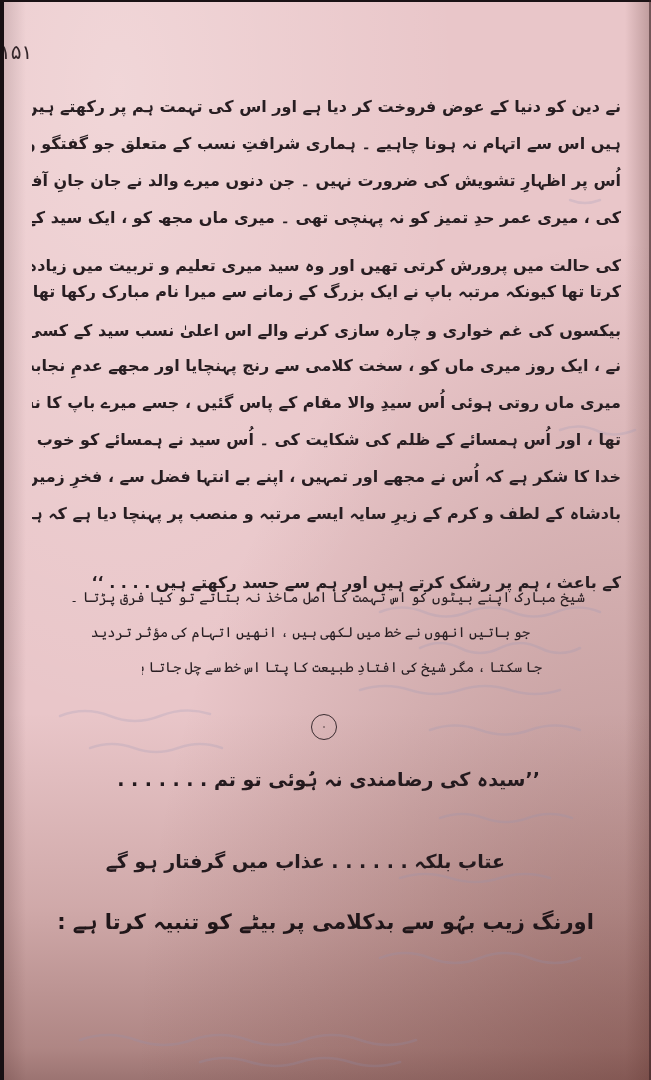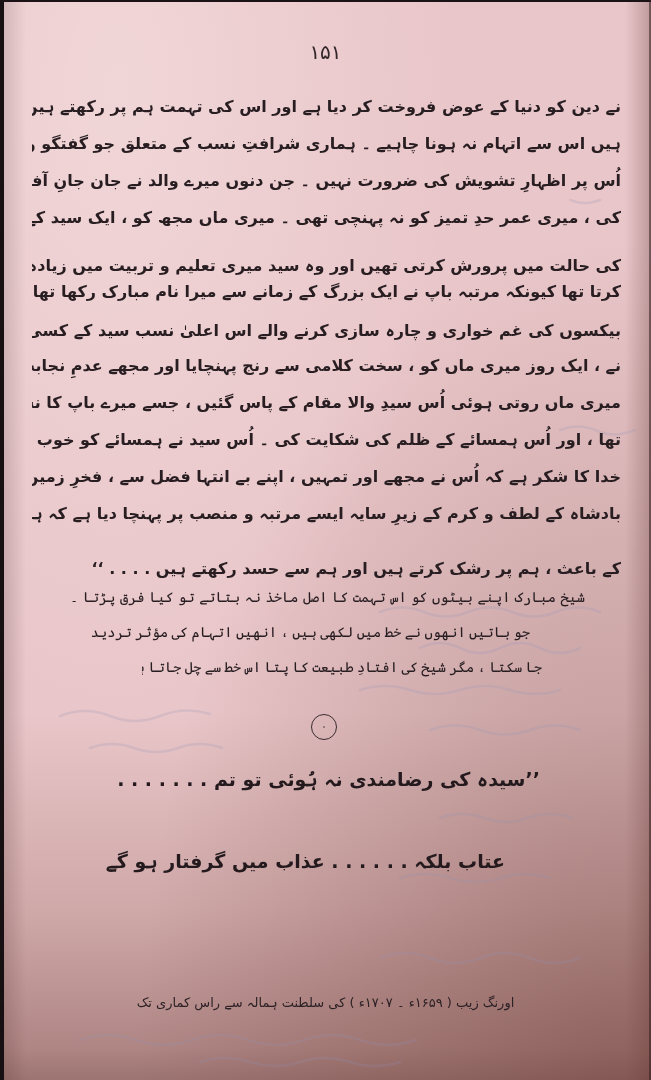--- a/index.html
+++ b/index.html
@@ -21,21 +21,21 @@
     overflow: hidden;
   }
   .edge-left  { position:absolute; left:0; top:0; width:4px; height:1080px; background:#171013; z-index:3; }
   .edge-top   { position:absolute; left:0; top:0; width:651px; height:2px; background:#1a1215; z-index:3; }
   .edge-right { position:absolute; right:0; top:0; width:2px; height:1080px; background:rgba(52,30,33,0.55); z-index:3; }
 
   .ink { color:#281e22; direction:rtl; unicode-bidi:plaintext; z-index:2; position:absolute; }
 
   .page-number {
     top:40px; left:0; width:651px;
-    text-align:center; font-size:20px; letter-spacing:2px;
+    font-size:20px; letter-spacing:2px;
     color:#34272b;
   }
   .mainline {
     left:32px; width:589px; height:37px; line-height:37px;
     font-size:16px;
     text-align:justify; text-align-last:justify;
     white-space:nowrap; overflow:hidden;font-weight:bold;
   }
   .commline {
     left:32px; width:589px; height:35px; line-height:35px;
@@ -111,30 +111,30 @@
     <div class="ink mainline" style="top:162px">اُس پر اظہارِ تشویش کی ضرورت نہیں ۔ جن دنوں میرے والد نے جان جانِ آفریں کے سپرد</div>
     <div class="ink mainline" style="top:199px">کی ، میری عمر حدِ تمیز کو نہ پہنچی تھی ۔ میری ماں مجھ کو ، ایک سید کے زیرِ سایہ ، انتہائی عزت</div>
     <div class="ink mainline" style="top:247px">کی حالت میں پرورش کرتی تھیں اور وہ سید میری تعلیم و تربیت میں زیادہ سے زیادہ کوشش</div>
     <div class="ink mainline" style="top:273px">کرتا تھا کیونکہ مرتبہ باپ نے ایک بزرگ کے زمانے سے میرا نام مبارک رکھا تھا ۔ ہم</div>
     <div class="ink mainline" style="top:312px">بیکسوں کی غم خواری و چارہ سازی کرنے والے اس اعلیٰ نسب سید کے کسی حاسد ہمسائے</div>
     <div class="ink mainline" style="top:347px">نے ، ایک روز میری ماں کو ، سخت کلامی سے رنج پہنچایا اور مجھے عدمِ نجابت کا طعنہ دیا ۔</div>
     <div class="ink mainline" style="top:384px">میری ماں روتی ہوئی اُس سیدِ والا مقام کے پاس گئیں ، جسے میرے باپ کا نسب و حسب معلوم</div>
     <div class="ink mainline" style="top:421px">تھا ، اور اُس ہمسائے کے ظلم کی شکایت کی ۔ اُس سید نے ہمسائے کو خوب ڈانٹ ڈپٹ کی ۔</div>
     <div class="ink mainline" style="top:458px">خدا کا شکر ہے کہ اُس نے مجھے اور تمہیں ، اپنے بے انتہا فضل سے ، فخرِ زمین و زمن ، عادل ، باذل</div>
     <div class="ink mainline" style="top:495px">بادشاہ کے لطف و کرم کے زیرِ سایہ ایسے مرتبہ و منصب پر پہنچا دیا ہے کہ ہم عصر علما ، رقابت</div>
-    <div class="ink mainline" style="top:550px; text-align:left; text-align-last:center; padding-left:120px; width:469px;">کے باعث ، ہم پر رشک کرتے ہیں اور ہم سے حسد رکھتے ہیں . . . . ‘‘</div>
+    <div class="ink mainline" style="top:564px; text-align:left; text-align-last:center; padding-left:120px; width:469px;">کے باعث ، ہم پر رشک کرتے ہیں اور ہم سے حسد رکھتے ہیں . . . . ‘‘</div>
   </div>
 
   <div>
     <div class="ink commline comm-justify" style="top:580px; left:70px; width:515px;">شیخ مبارک اپنے بیٹوں کو اس تہمت کا اصل ماخذ نہ بتاتے تو کیا فرق پڑتا ۔</div>
     <div class="ink commline comm-center" style="top:615px; left:90px; width:440px;">جو باتیں انھوں نے خط میں لکھی ہیں ، انھیں اتہام کی مؤثر تردید تو نہیں کہا</div>
     <div class="ink commline comm-center" style="top:650px; left:142px; width:400px;">جا سکتا ، مگر شیخ کی افتادِ طبیعت کا پتا اس خط سے چل جاتا ہے ۔</div>
   </div>
 
   <div class="circle-orn"></div>
 
   <div class="ink verse1">’’سیدہ کی رضامندی نہ ہُوئی تو تم . . . . . . . .</div>
   <div class="ink verse2">عتاب بلکہ . . . . . . عذاب میں گرفتار ہو گے ‘‘</div>
 
+  <div class="ink heading">اورنگ زیب بہُو سے بدکلامی پر بیٹے کو تنبیہ کرتا ہے :</div>
 
-  <div class="ink footnote">اورنگ زیب ( ۱۶۵۹ء ۔ ۱۷۰۷ء ) کی سلطنت ہمالہ سے راس کماری تک</div>
 
 </div>
 
 </body></html>

